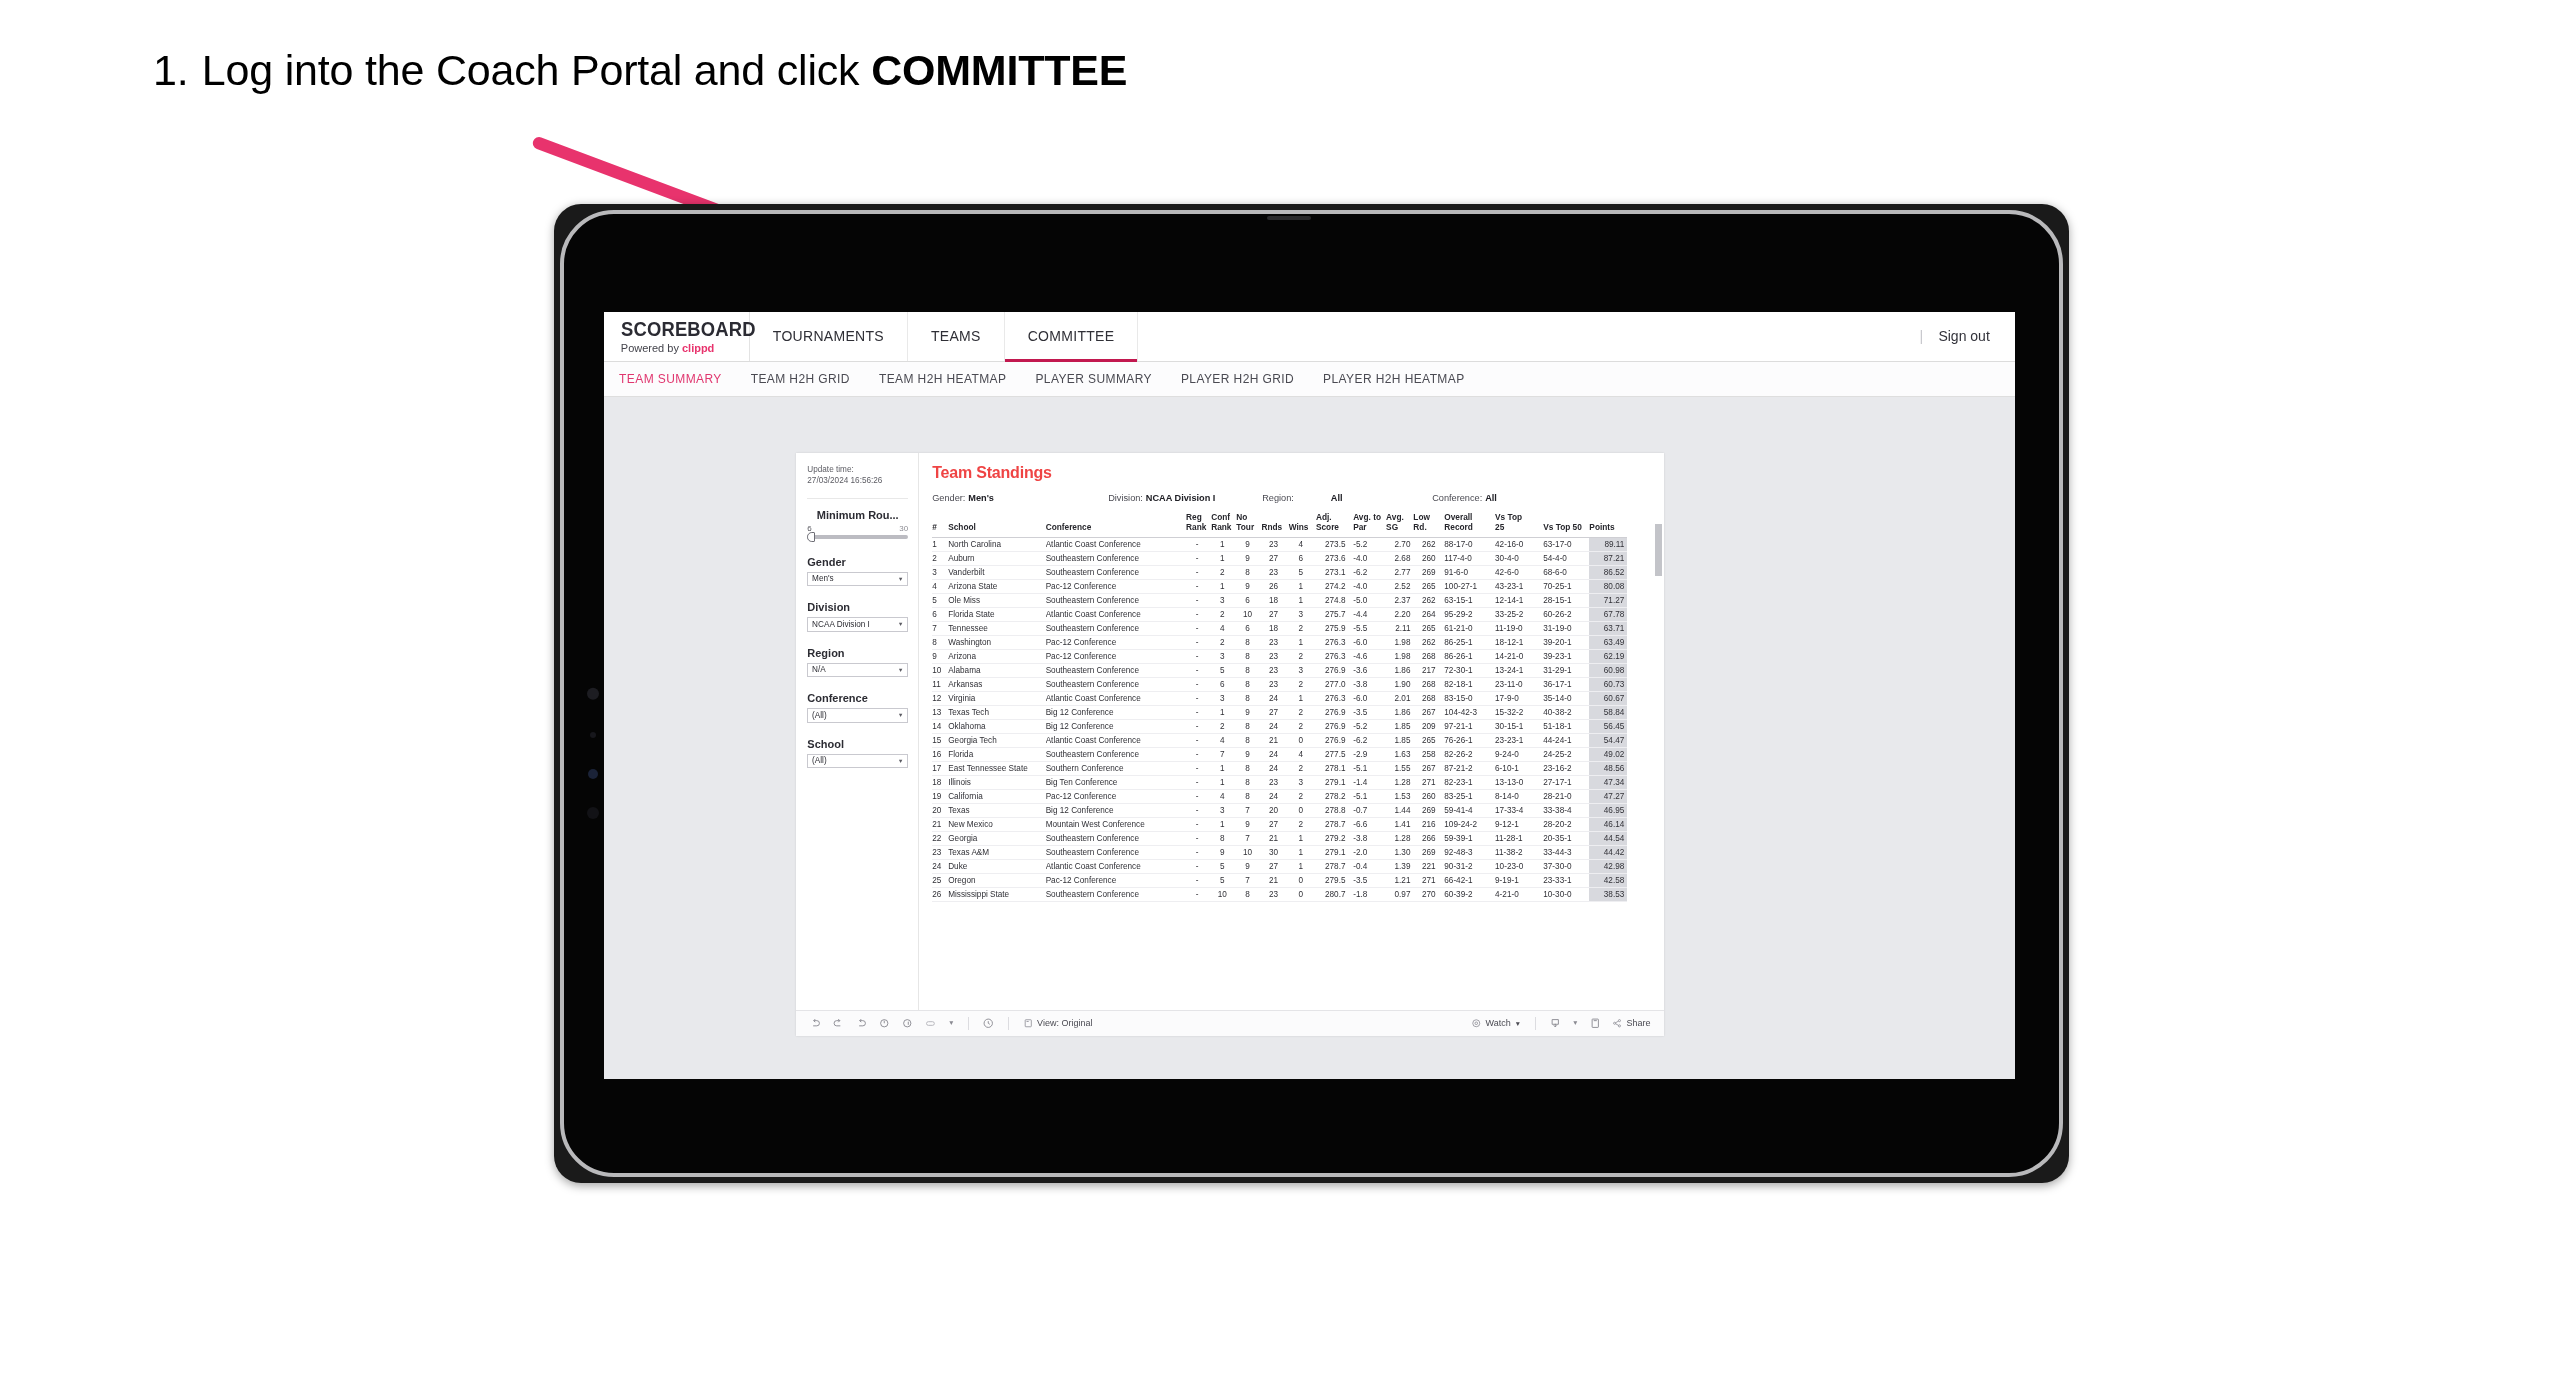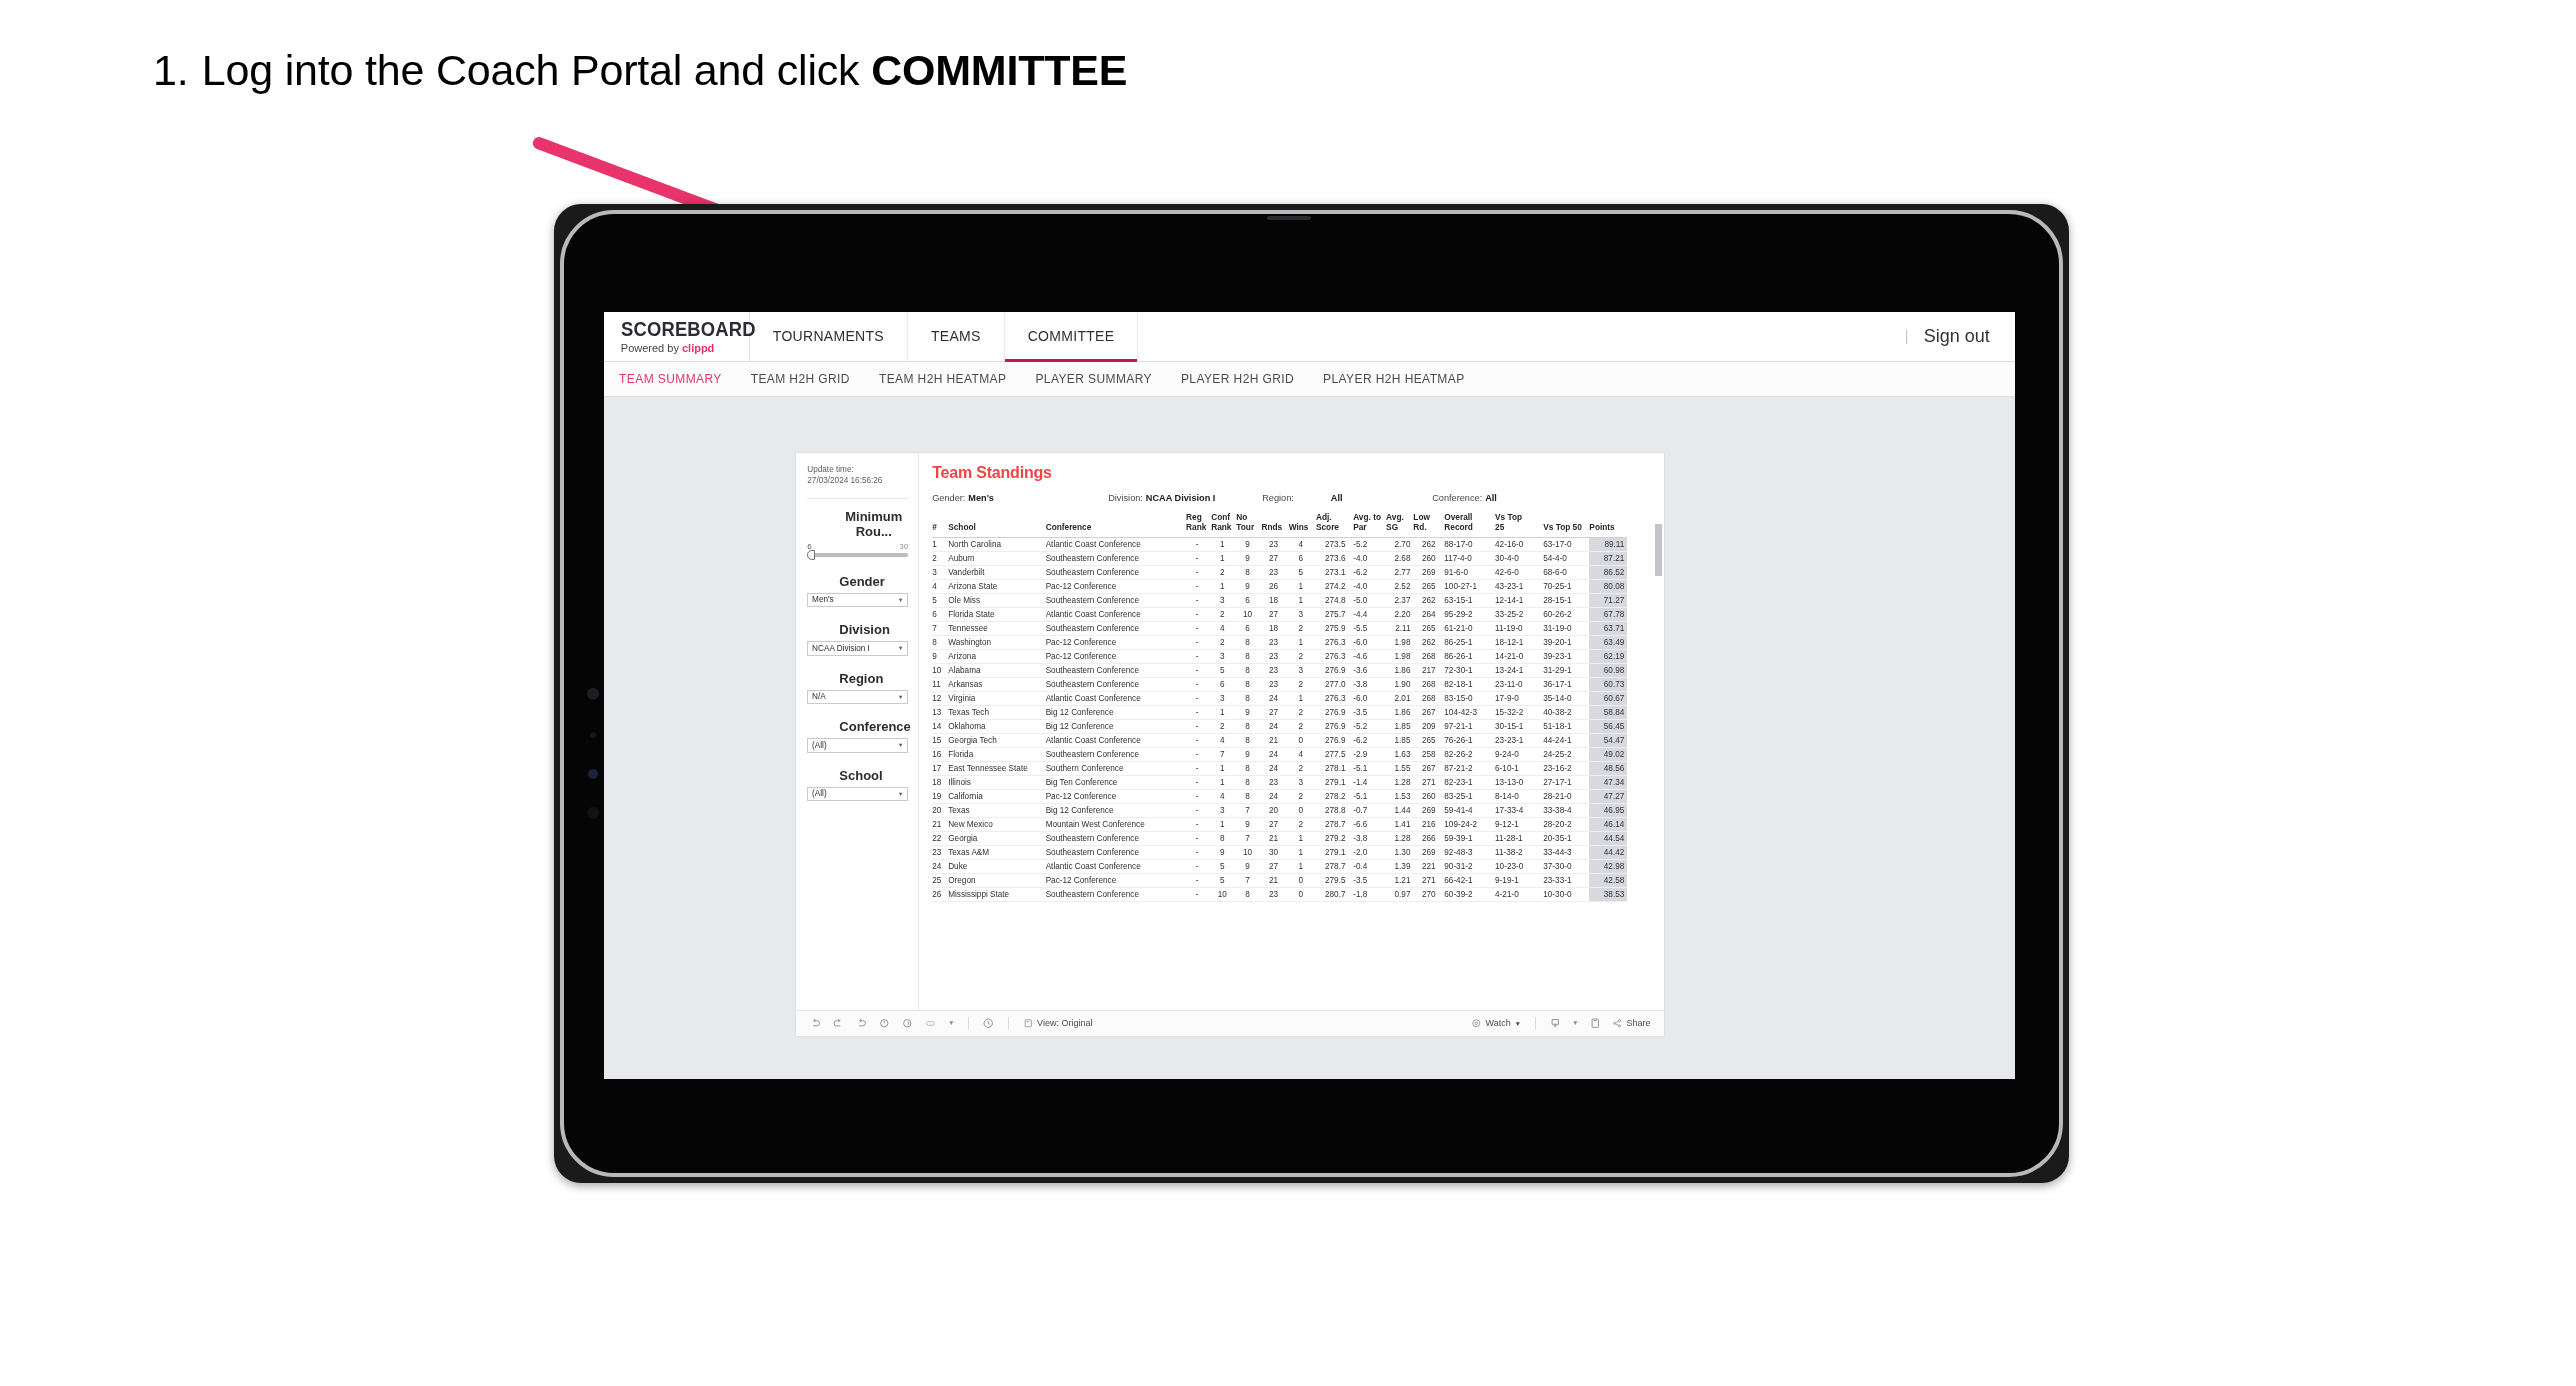--- a/index.html
+++ b/index.html
@@ -80,21 +80,21 @@
     font-size: 14px; color:#2f2f36; letter-spacing:0.3px;
     border-right:1px solid #e9e9e9; cursor:pointer;
   }
   .navitem.active { position:relative; }
   .navitem.active::after {
     content:""; position:absolute; left:0; right:0; bottom:-1px; height:2.9px; background:#c2184f;
   }
   .nav-spacer { flex:1; }
   .signout-wrap { display:flex; align-items:center; padding-right:25px; gap:15.3px; }
   .sep-bar { color:#c7c7cc; font-size:14.4px; }
-  .signout { font-size:18px; color:#32323a; cursor:pointer;text-align:right; }
+  .signout { font-size:14px; color:#32323a; cursor:pointer;text-align:right; }
 
   
   .subnav {
     height: 35px; background:#fcfcfd; border-bottom:1px solid #dedede;
     display:flex; align-items:center; padding-left: 15.3px; gap: 29px;
   }
   .subitem { font-size: 12px; color:#4a4a52; letter-spacing:0.4px; cursor:pointer; white-space:nowrap; }
   .subitem.active { color:#e0366f; }
 
   
@@ -107,21 +107,21 @@
     display:flex; flex-direction:column;
   }
   .viz-body { flex:1; display:flex; min-height:0; }
 
   
   .filters { width: 123px; border-right:1px solid #e6e6e6; padding: 11.5px 9.6px 0 11.5px; }
   .upd-label { font-size: 8.2px; color:#5c5c63; line-height:1.35; }
   .fdiv { height:1px; background:#e8e8e8; margin: 11.5px 0 9.6px; }
   .fgroup { margin-bottom: 15.3px; }
   .fgroup.slider-g { margin-bottom: 17px; }
-  .ftitle { font-size: 13px; font-weight:bold; color:#2c2c33; margin-bottom:3.8px;margin-left:32px; }
+  .ftitle { font-size: 11px; font-weight:bold; color:#2c2c33; margin-bottom:3.8px; }
   .ftitle.center { text-align:center; font-weight:bold; }
   .slider-nums { display:flex; justify-content:space-between; font-size:8px; color:#55555c; margin-bottom:1.9px; }
   .slider-nums .max { color:#8d8d94; }
   .slider-track { position:relative; height:3.8px; background:#bcbcc2; border-radius:1.9px; }
   .slider-knob {
     position:absolute; left:0; top:-2.9px; width:7.7px; height:9.6px;
     background:#fff; border:1.2px solid #6e6e76; border-radius: 4.8px 1px 1px 4.8px;
   }
   .fselect {
     display:flex; align-items:center; justify-content:space-between;

